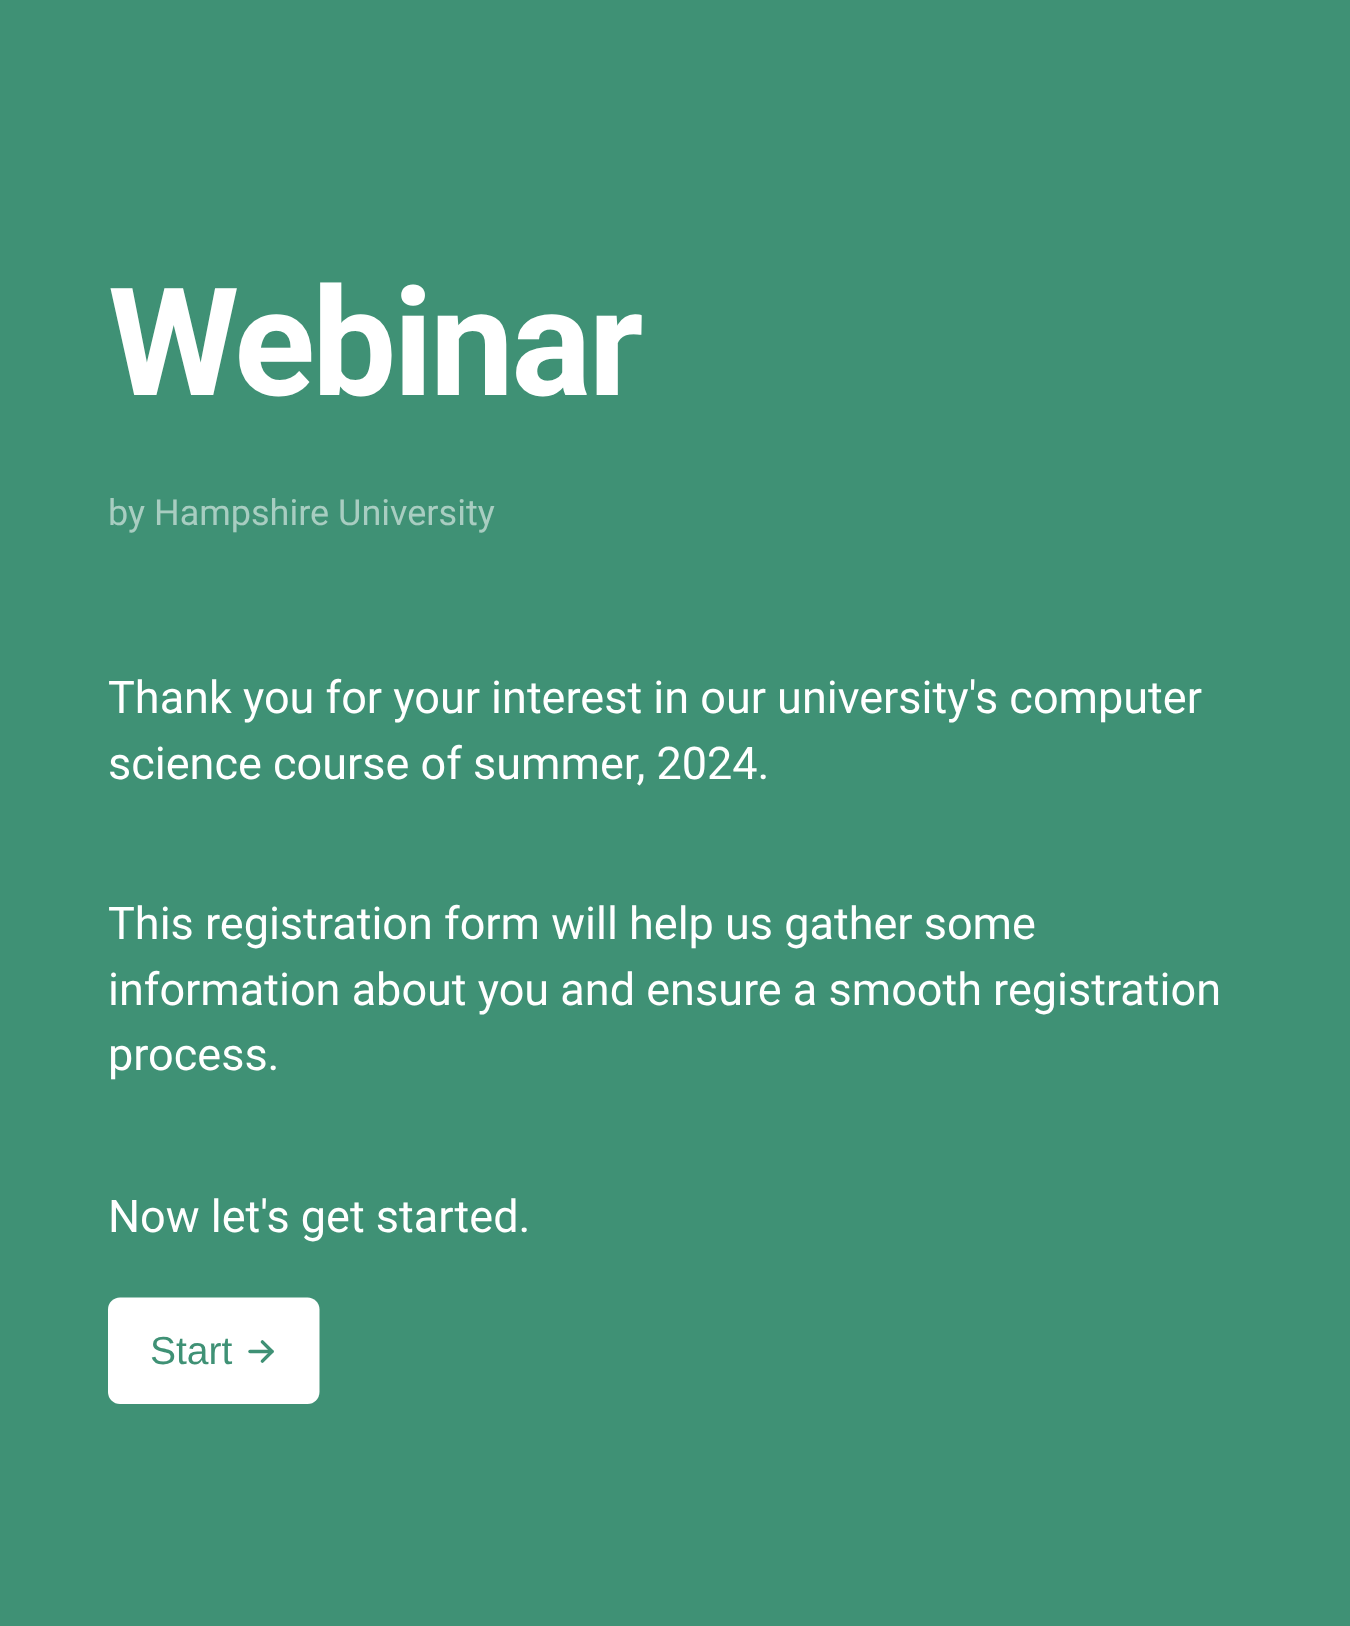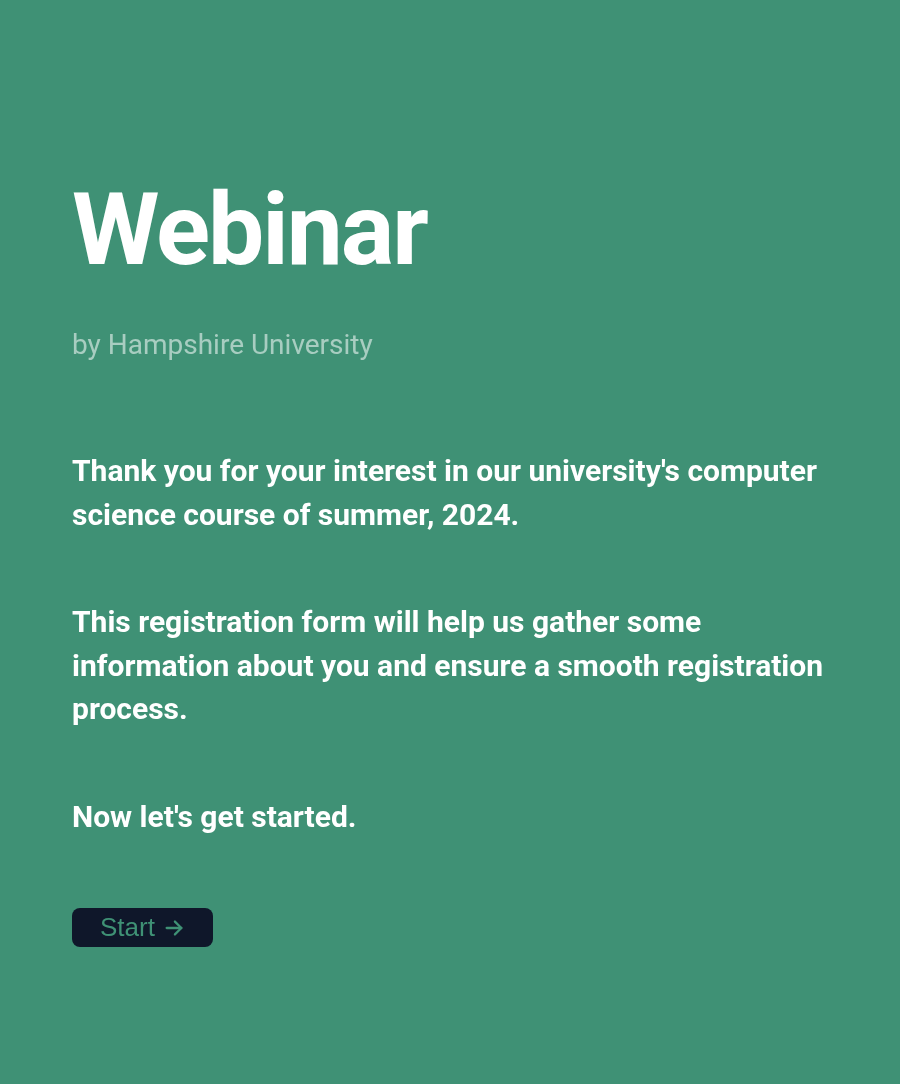--- a/index.html
+++ b/index.html
@@ -20,45 +20,45 @@
     
     .title {
       font-size: 100px;
       font-weight: 700;
       letter-spacing: -2px;
       line-height: 1;
       margin-bottom: 48px;
     }
     
     .subtitle {
-      font-size: 28px;
+      font-size: 24px;
       font-weight: 400;
       color: rgba(255, 255, 255, 0.55);
       margin-bottom: 88px;
     }
     
     .body-text {
       font-size: 30px;
-      font-weight: 700;
+      font-weight: 400;
       line-height: 1.45;
       margin-bottom: 64px;
     }
     
     .body-text:last-of-type {
-      margin-bottom: 70px;
+      margin-bottom: 32px;
     }
     
     .start-button {
       display: inline-flex;
       align-items: center;
       gap: 8px;
-      background-color: #0f172a;
+      background-color: #ffffff;
       color: #3f9175;
       border: none;
-      padding: 4px 28px;
+      padding: 20px 28px;
       font-size: 26px;
       font-weight: 500;
       border-radius: 8px;
       cursor: pointer;
     }
     
     .arrow-icon {
       display: inline-flex;
       align-items: center;
     }

